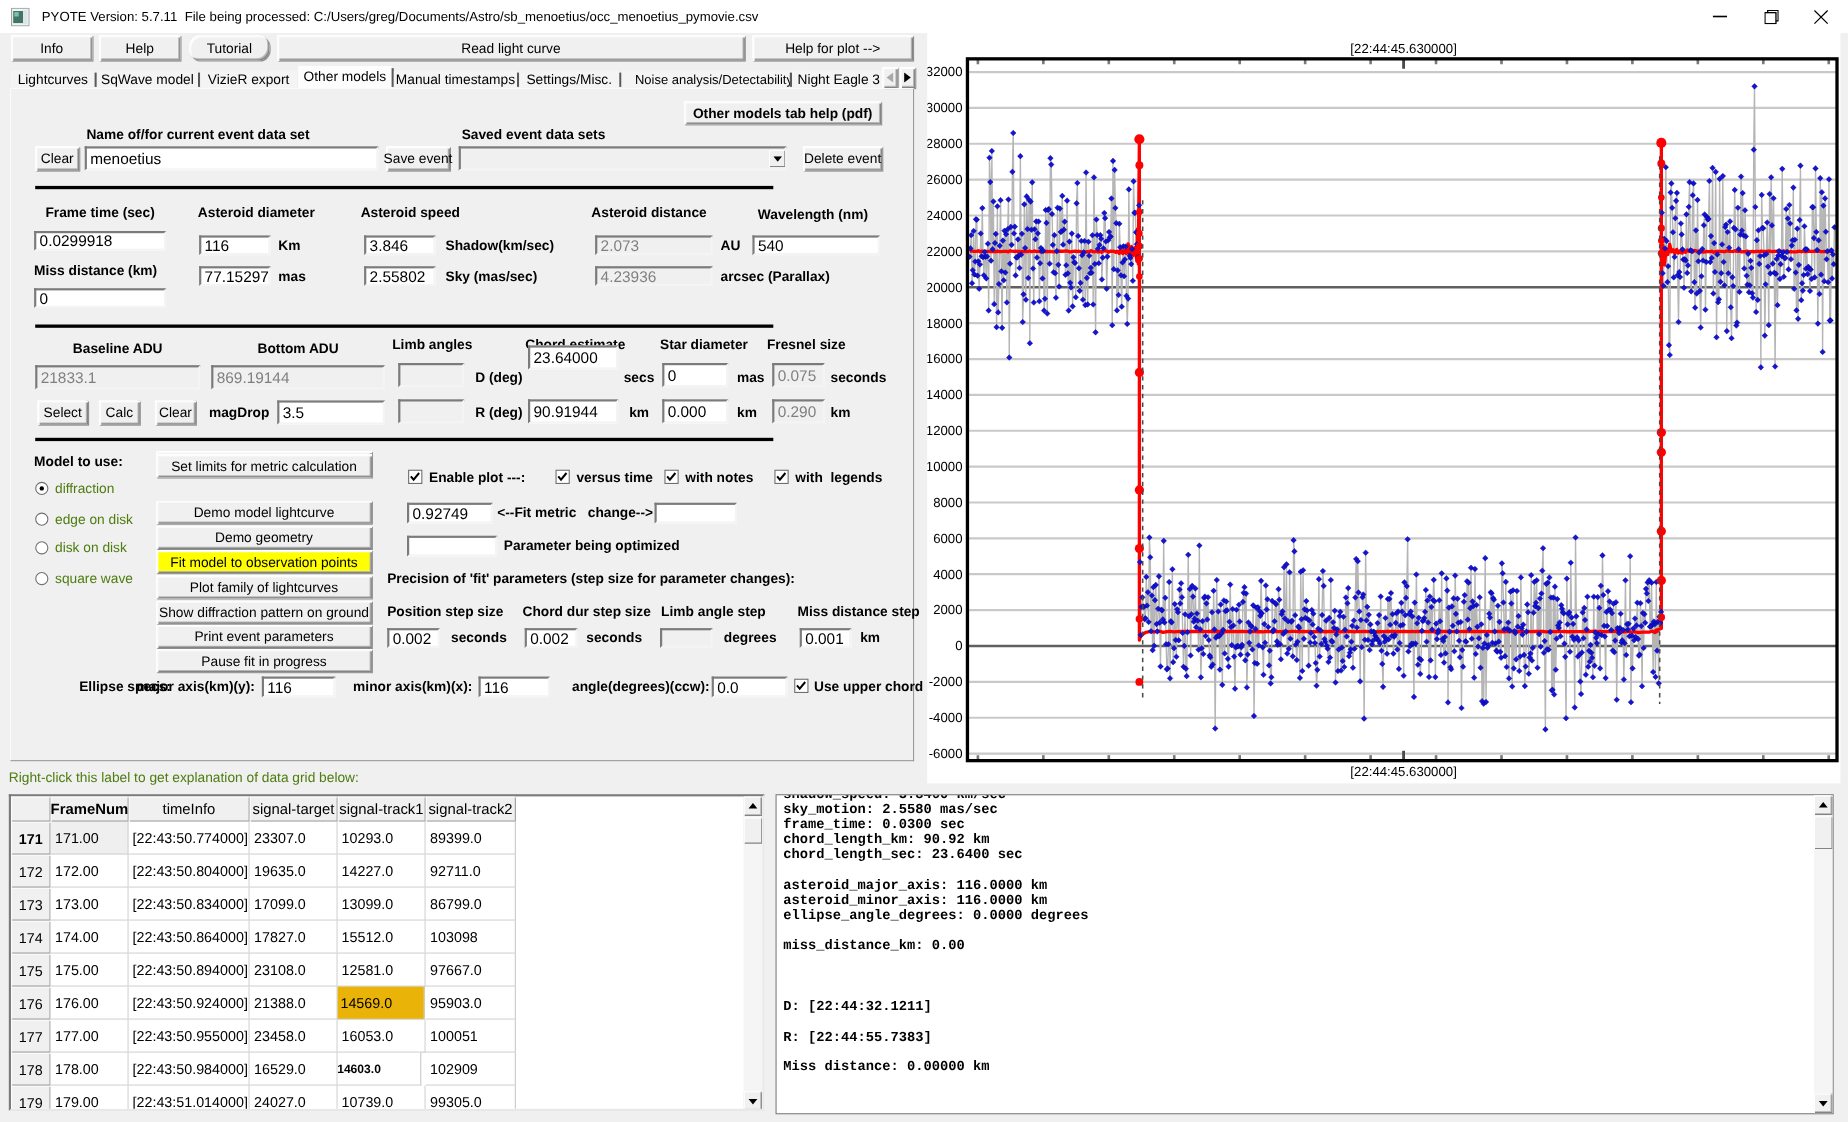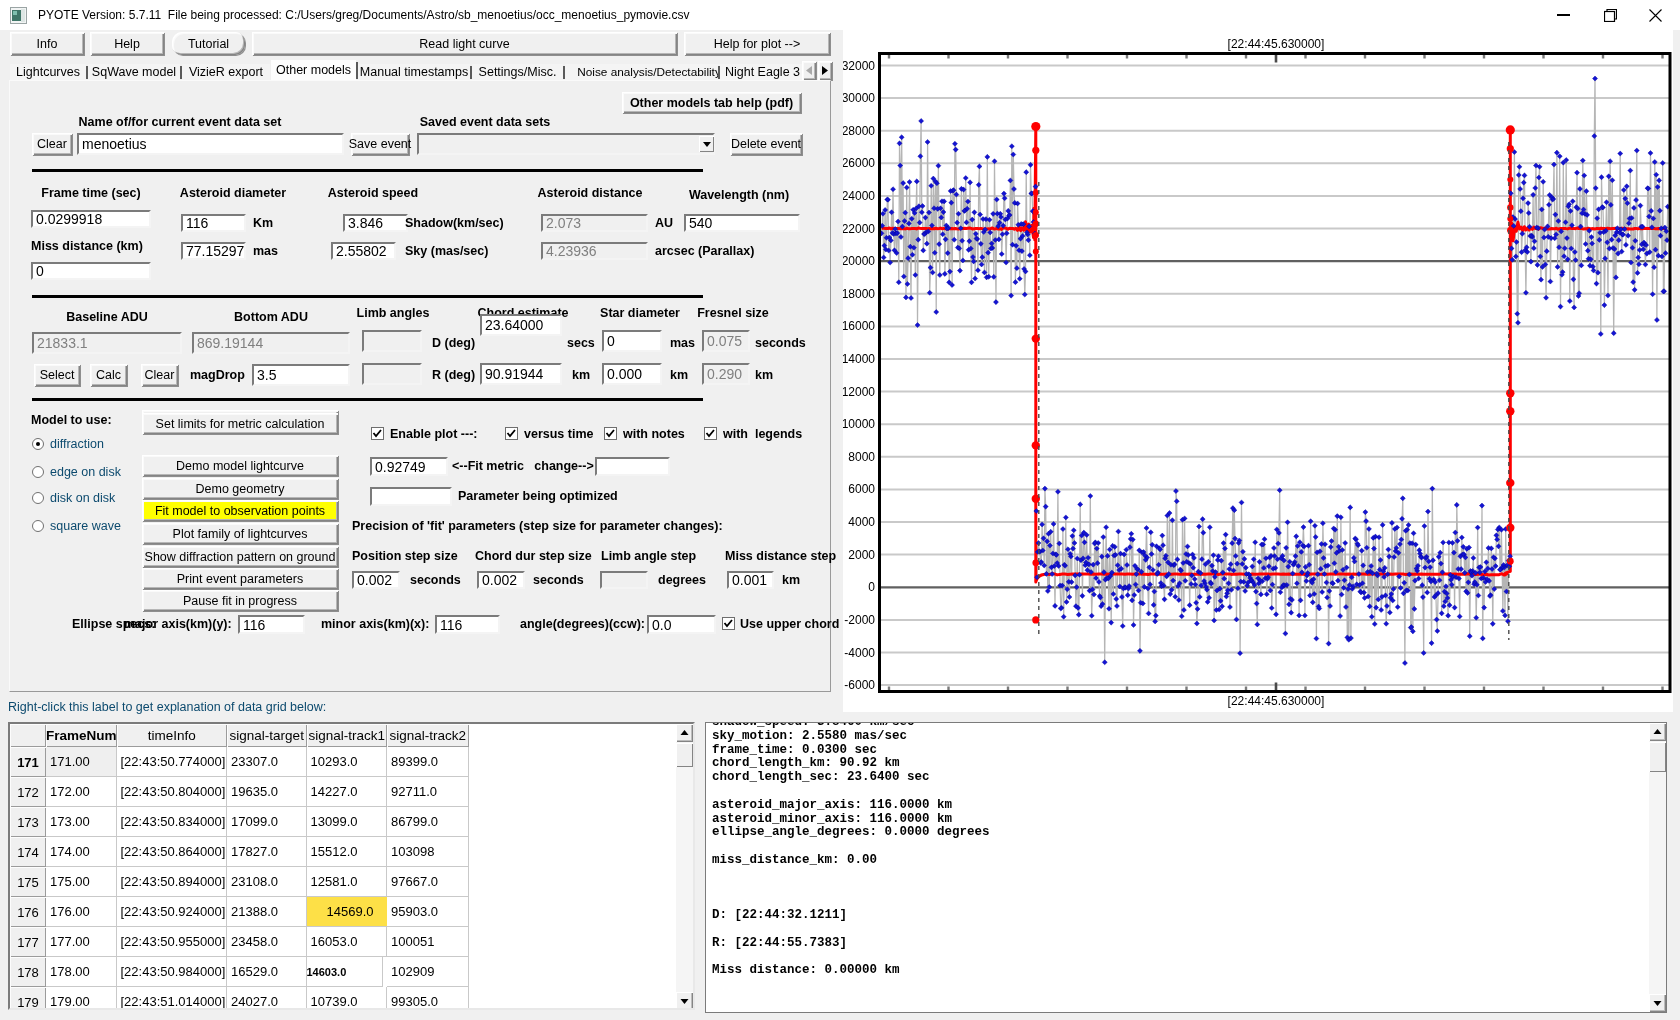--- a/index.html
+++ b/index.html
@@ -8,21 +8,21 @@
 .btn{position:absolute;background:#f0f0f0;font-size:12.5px;color:#000;text-align:center;
  box-shadow:inset 1px 1px 0 #ffffff,inset 2px 2px 0 #fafafa,inset -1px -1px 0 #848484,inset -2px -2px 0 #b6b6b6,1px 1px 0 #8e8e8e;
  display:flex;align-items:center;justify-content:center;white-space:nowrap;}
 .inp{position:absolute;background:#fff;font-size:14px;color:#000;
  border:2px solid;border-color:#7b7b7b #f4f4f4 #f4f4f4 #7b7b7b;box-sizing:border-box;
  display:flex;align-items:center;padding-left:3px;white-space:nowrap;overflow:hidden;}
 .inpd{position:absolute;background:#f0f0f0;font-size:14px;color:#808080;
  border:2px solid;border-color:#7b7b7b #f4f4f4 #f4f4f4 #7b7b7b;box-sizing:border-box;
  display:flex;align-items:center;padding-left:3px;white-space:nowrap;overflow:hidden;}
 .lbl{position:absolute;font-weight:bold;font-size:12.5px;color:#000;white-space:nowrap;}
-.lbln{position:absolute;font-weight:normal;font-size:12.5px;color:#0c4a6e;white-space:nowrap;}
+.lbln{position:absolute;font-weight:normal;font-size:12.5px;color:#4d7c0f;white-space:nowrap;}
 .sep{position:absolute;background:#000;height:3px;}
 .cb{position:absolute;width:13px;height:13px;background:#fff;border:1px solid #6e6e6e;box-sizing:border-box;}
 .cb svg{display:block;margin:-1px 0 0 -1px;}
 .radio{position:absolute;width:12px;height:12px;border-radius:50%;background:#fff;border:1px solid #707070;box-sizing:border-box;}
 .radio.sel::after{content:"";position:absolute;left:3px;top:3px;width:4px;height:4px;border-radius:50%;background:#000;}
 .tab{position:absolute;top:64px;height:16px;background:#f4f4f4;font-size:12.5px;color:#000;
  display:flex;align-items:center;justify-content:center;white-space:nowrap;}
 .tsep{position:absolute;top:66px;height:13px;width:2px;background:#5a5a5a;}
 .hdrcell{position:absolute;background:#f0f0f0;font-size:13.5px;display:flex;align-items:center;justify-content:center;
  box-shadow:inset 1px 1px 0 #fdfdfd,inset -1px -1px 0 #9b9b9b;box-sizing:border-box;}
@@ -100,21 +100,21 @@
 <div class="sep" style="left:32px;top:169px;width:671px;"></div>
 
 <div class="lbl" style="left:31px;top:186px;width:120px;text-align:center;">Frame time (sec)</div>
 <div class="lbl" style="left:153px;top:186px;width:160px;text-align:center;">Asteroid diameter</div>
 <div class="lbl" style="left:293px;top:186px;width:160px;text-align:center;">Asteroid speed</div>
 <div class="lbl" style="left:510px;top:186px;width:160px;text-align:center;">Asteroid distance</div>
 <div class="lbl" style="left:659px;top:188px;width:160px;text-align:center;">Wavelength (nm)</div>
 <div class="inp" style="left:31px;top:210px;width:120px;height:18px;">0.0299918</div>
 <div class="inp" style="left:181px;top:214px;width:65px;height:18px;">116</div>
 <div class="lbl" style="left:253px;top:216px;">Km</div>
-<div class="inp" style="left:343px;top:214px;width:65px;height:18px;">3.846</div>
+<div class="inp" style="left:331px;top:214px;width:65px;height:18px;">3.846</div>
 <div class="lbl" style="left:405px;top:216px;">Shadow(km/sec)</div>
 <div class="inpd" style="left:541px;top:214px;width:107px;height:18px;">2.073</div>
 <div class="lbl" style="left:655px;top:216px;">AU</div>
 <div class="inp" style="left:684px;top:214px;width:116px;height:18px;">540</div>
 <div class="lbl" style="left:31px;top:239px;">Miss distance (km)</div>
 <div class="inp" style="left:181px;top:242px;width:65px;height:18px;">77.15297</div>
 <div class="lbl" style="left:253px;top:244px;">mas</div>
 <div class="inp" style="left:331px;top:242px;width:65px;height:18px;">2.55802</div>
 <div class="lbl" style="left:405px;top:244px;">Sky (mas/sec)</div>
 <div class="inpd" style="left:541px;top:242px;width:107px;height:18px;">4.23936</div>
@@ -377,21 +377,21 @@
 <div class="hdrcell" style="left:0;top:143px;width:36px;height:30px;font-size:13px;">175</div>
 <div class="abs" style="left:36px;top:143px;width:65.5px;height:29px;background:#fff;border-right:1px solid #c9c9c9;border-bottom:1px solid #c9c9c9;font-size:13px;display:flex;align-items:center;padding-left:4px;box-sizing:content-box;">175.00</div>
 <div class="abs" style="left:106.5px;top:143px;width:105.5px;height:29px;background:#fff;border-right:1px solid #c9c9c9;border-bottom:1px solid #c9c9c9;font-size:13px;display:flex;align-items:center;padding-left:4px;box-sizing:content-box;">[22:43:50.894000]</div>
 <div class="abs" style="left:217px;top:143px;width:74.5px;height:29px;background:#fff;border-right:1px solid #c9c9c9;border-bottom:1px solid #c9c9c9;font-size:13px;display:flex;align-items:center;padding-left:4px;box-sizing:content-box;">23108.0</div>
 <div class="abs" style="left:296.5px;top:143px;width:75.5px;height:29px;background:#fff;border-right:1px solid #c9c9c9;border-bottom:1px solid #c9c9c9;font-size:13px;display:flex;align-items:center;padding-left:4px;box-sizing:content-box;">12581.0</div>
 <div class="abs" style="left:377px;top:143px;width:76.5px;height:29px;background:#fff;border-right:1px solid #c9c9c9;border-bottom:1px solid #c9c9c9;font-size:13px;display:flex;align-items:center;padding-left:4px;box-sizing:content-box;">97667.0</div>
 <div class="hdrcell" style="left:0;top:173px;width:36px;height:30px;font-size:13px;">176</div>
 <div class="abs" style="left:36px;top:173px;width:65.5px;height:29px;background:#fff;border-right:1px solid #c9c9c9;border-bottom:1px solid #c9c9c9;font-size:13px;display:flex;align-items:center;padding-left:4px;box-sizing:content-box;">176.00</div>
 <div class="abs" style="left:106.5px;top:173px;width:105.5px;height:29px;background:#fff;border-right:1px solid #c9c9c9;border-bottom:1px solid #c9c9c9;font-size:13px;display:flex;align-items:center;padding-left:4px;box-sizing:content-box;">[22:43:50.924000]</div>
 <div class="abs" style="left:217px;top:173px;width:74.5px;height:29px;background:#fff;border-right:1px solid #c9c9c9;border-bottom:1px solid #c9c9c9;font-size:13px;display:flex;align-items:center;padding-left:4px;box-sizing:content-box;">21388.0</div>
-<div class="abs" style="left:296.5px;top:173px;width:75.5px;height:29px;background:#fde047;border-right:1px solid #c9c9c9;border-bottom:1px solid #c9c9c9;font-size:13px;display:flex;align-items:center;padding-left:20px;box-sizing:content-box;">14569.0</div>
+<div class="abs" style="left:296.5px;top:173px;width:75.5px;height:29px;background:#eab308;border-right:1px solid #c9c9c9;border-bottom:1px solid #c9c9c9;font-size:13px;display:flex;align-items:center;padding-left:3px;box-sizing:content-box;">14569.0</div>
 <div class="abs" style="left:377px;top:173px;width:76.5px;height:29px;background:#fff;border-right:1px solid #c9c9c9;border-bottom:1px solid #c9c9c9;font-size:13px;display:flex;align-items:center;padding-left:4px;box-sizing:content-box;">95903.0</div>
 <div class="hdrcell" style="left:0;top:203px;width:36px;height:30px;font-size:13px;">177</div>
 <div class="abs" style="left:36px;top:203px;width:65.5px;height:29px;background:#fff;border-right:1px solid #c9c9c9;border-bottom:1px solid #c9c9c9;font-size:13px;display:flex;align-items:center;padding-left:4px;box-sizing:content-box;">177.00</div>
 <div class="abs" style="left:106.5px;top:203px;width:105.5px;height:29px;background:#fff;border-right:1px solid #c9c9c9;border-bottom:1px solid #c9c9c9;font-size:13px;display:flex;align-items:center;padding-left:4px;box-sizing:content-box;">[22:43:50.955000]</div>
 <div class="abs" style="left:217px;top:203px;width:74.5px;height:29px;background:#fff;border-right:1px solid #c9c9c9;border-bottom:1px solid #c9c9c9;font-size:13px;display:flex;align-items:center;padding-left:4px;box-sizing:content-box;">23458.0</div>
 <div class="abs" style="left:296.5px;top:203px;width:75.5px;height:29px;background:#fff;border-right:1px solid #c9c9c9;border-bottom:1px solid #c9c9c9;font-size:13px;display:flex;align-items:center;padding-left:4px;box-sizing:content-box;">16053.0</div>
 <div class="abs" style="left:377px;top:203px;width:76.5px;height:29px;background:#fff;border-right:1px solid #c9c9c9;border-bottom:1px solid #c9c9c9;font-size:13px;display:flex;align-items:center;padding-left:4px;box-sizing:content-box;">100051</div>
 <div class="hdrcell" style="left:0;top:233px;width:36px;height:30px;font-size:13px;">178</div>
 <div class="abs" style="left:36px;top:233px;width:65.5px;height:29px;background:#fff;border-right:1px solid #c9c9c9;border-bottom:1px solid #c9c9c9;font-size:13px;display:flex;align-items:center;padding-left:4px;box-sizing:content-box;">178.00</div>
 <div class="abs" style="left:106.5px;top:233px;width:105.5px;height:29px;background:#fff;border-right:1px solid #c9c9c9;border-bottom:1px solid #c9c9c9;font-size:13px;display:flex;align-items:center;padding-left:4px;box-sizing:content-box;">[22:43:50.984000]</div>

